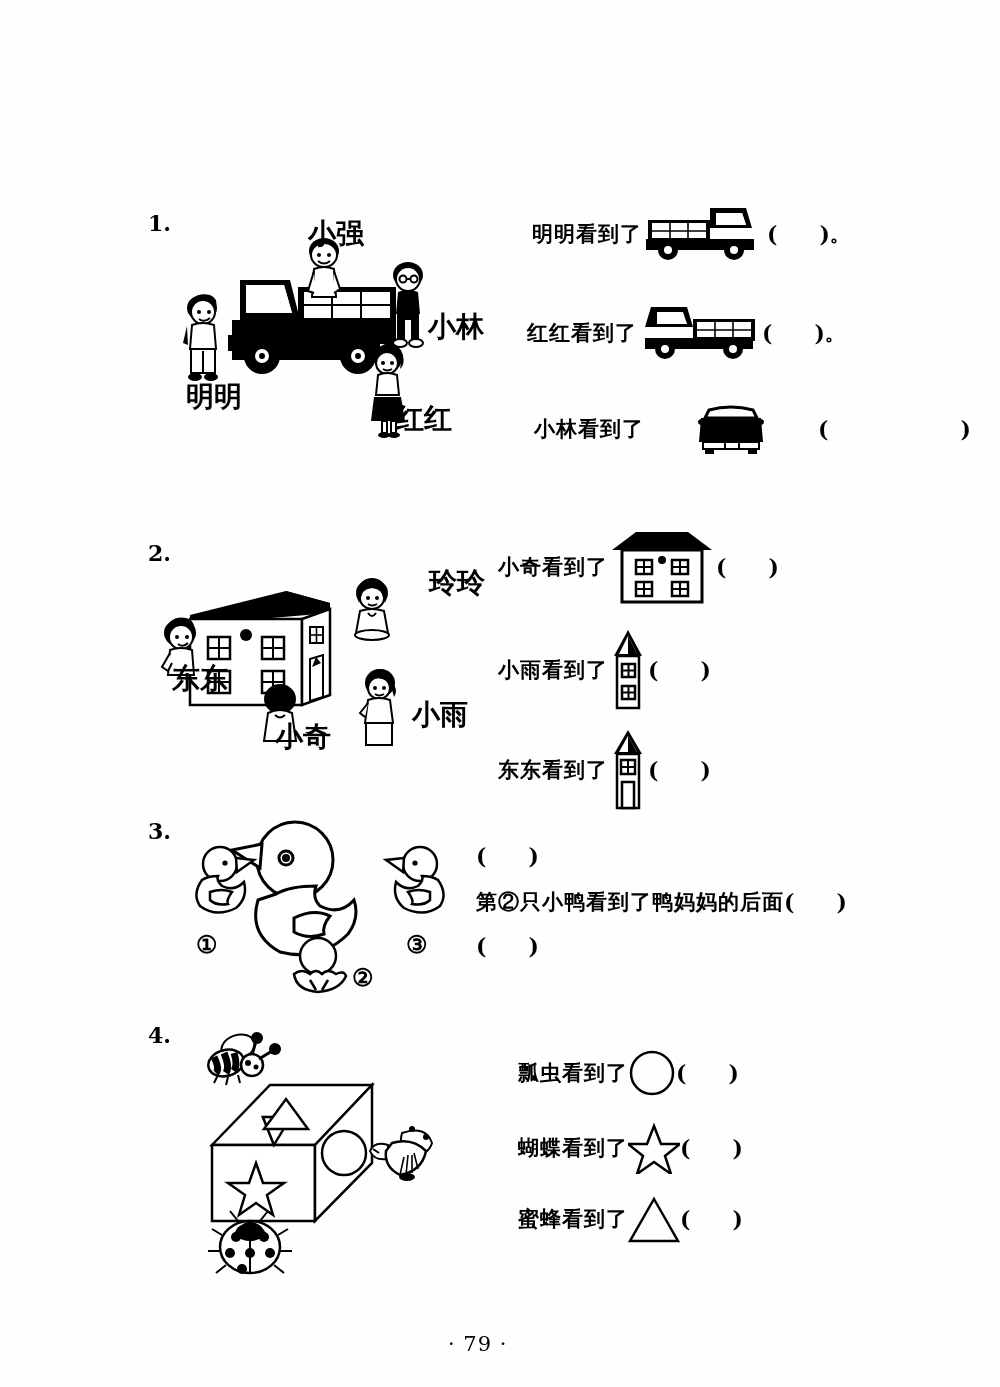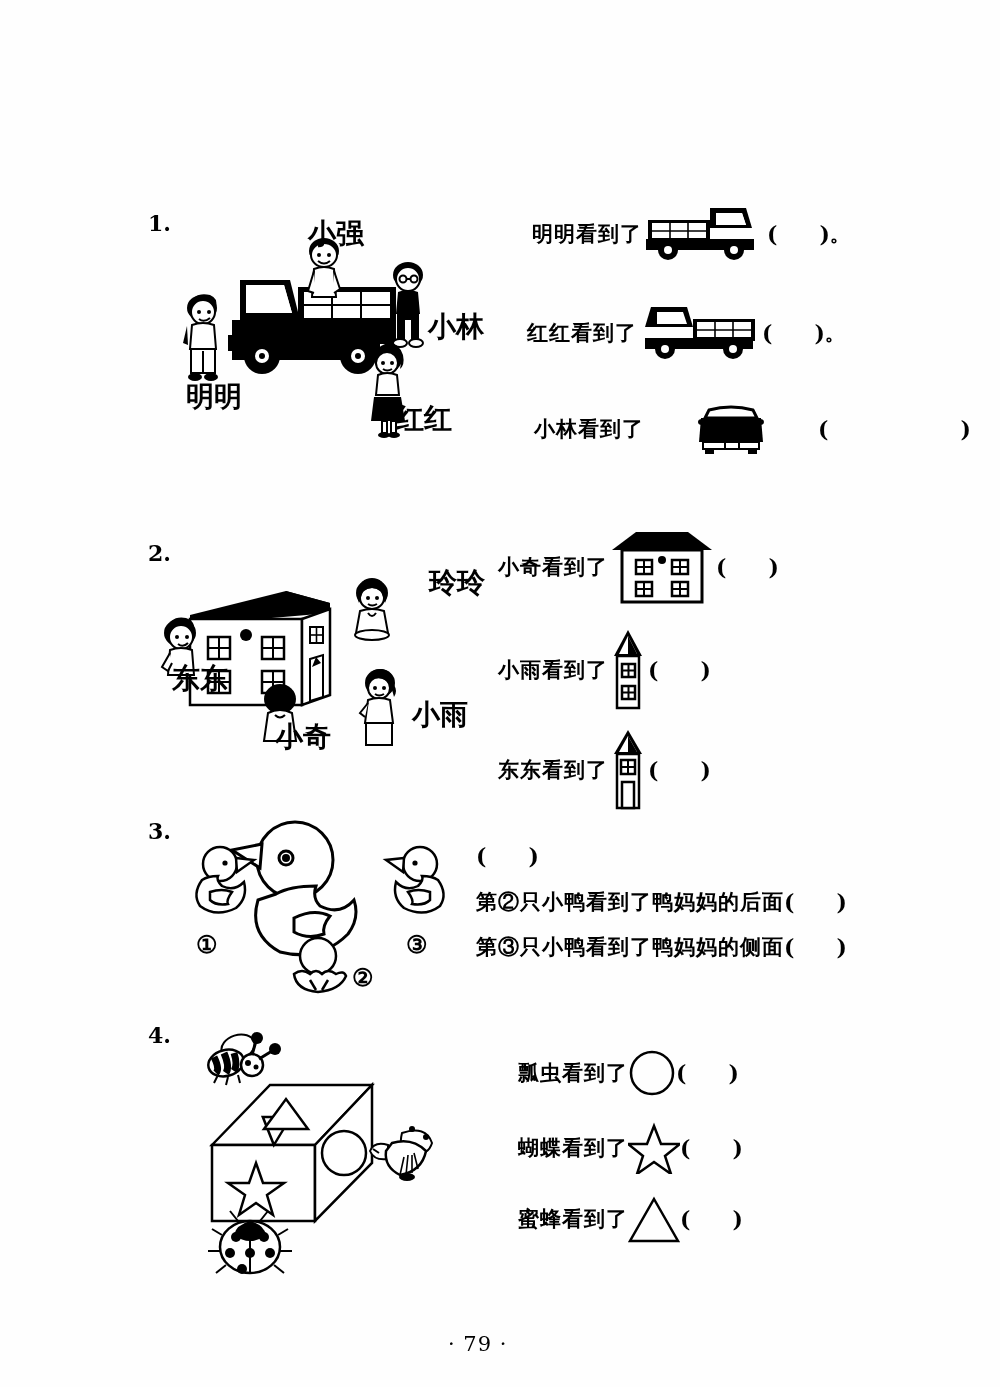--- a/index.html
+++ b/index.html
@@ -461,21 +461,20 @@
   </div>
 
   <div class="stmt" style="left:476px; top:888px;">
     <span class="txt">第②只小鸭看到了鸭妈妈的后面</span>
     <span class="paren">(</span>
     <span class="blank-gap"></span>
     <span class="paren">)</span>
   </div>
 
   <div class="stmt" style="left:476px; top:933px;">
-    <span class="txt">第③只小鸭看到了鸭妈妈的侧面</span>
     <span class="paren">(</span>
     <span class="blank-gap"></span>
     <span class="paren">)</span>
   </div>
 
   <div class="qnum" style="left:148px; top:1022px;">4.</div>
 
   <div class="fig" style="left:160px; top:1025px;">
     <svg width="290" height="250" viewBox="0 0 290 250">
 

